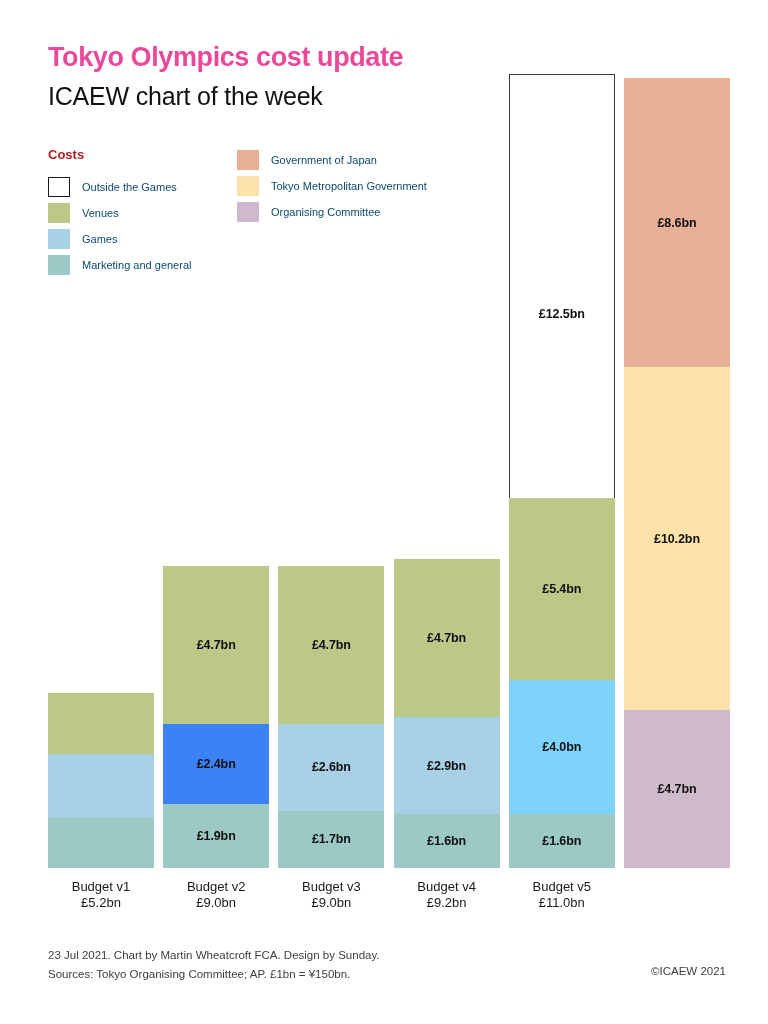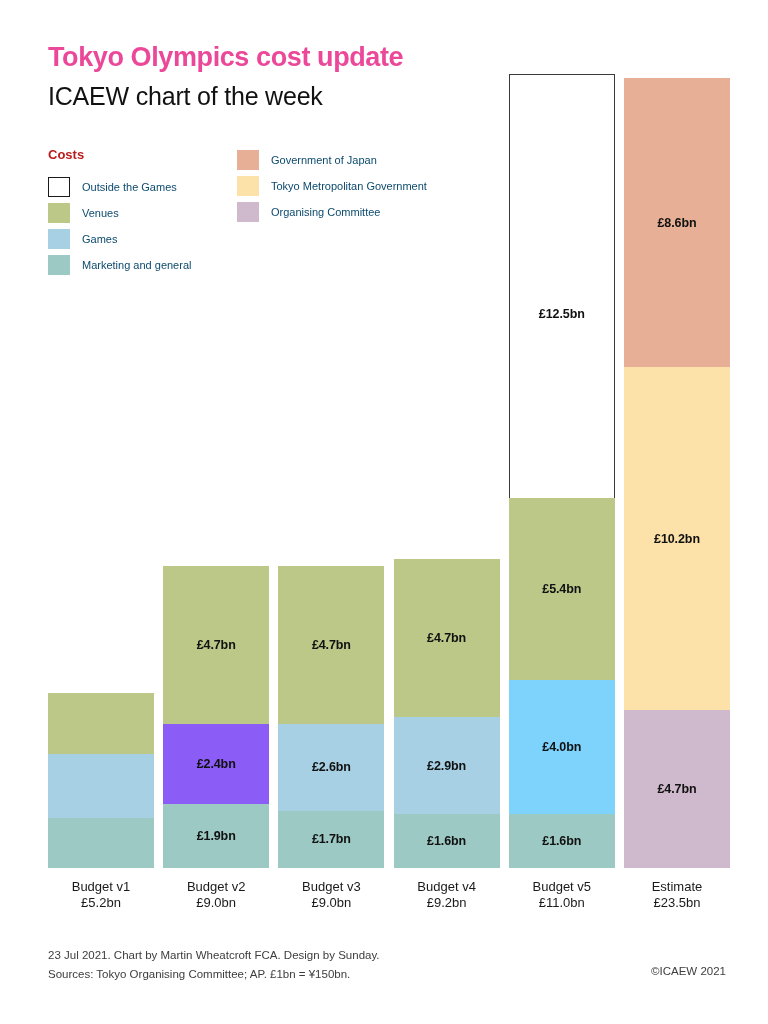--- a/index.html
+++ b/index.html
@@ -118,21 +118,21 @@
   <div class="plot" id="plot">
       <div class="bar-group" style="left: 48px; width: 106px; bottom: 156px; height: 174.72px;">
         <div class="seg" style="top: 0px; height: 60.48px; background: rgb(188, 200, 136);"></div>
         <div class="seg" style="top: 60.48px; height: 63.84px; background: rgb(167, 208, 228);"></div>
         <div class="seg" style="top: 124.32px; height: 50.4px; background: rgb(156, 201, 196);"></div>
       </div>
       <div class="bar-group" style="left: 163.2px; width: 106px; bottom: 156px; height: 302.4px;">
         <div class="seg" style="top: 0px; height: 157.92px; background: rgb(188, 200, 136);">
           <span class="seg-label">£4.7bn</span>
         </div>
-        <div class="seg" style="top: 157.92px; height: 80.64px; background: #8b5cf6;">
+        <div class="seg" style="top: 157.92px; height: 80.64px; background: #3b82f6;">
           <span class="seg-label">£2.4bn</span>
         </div>
         <div class="seg" style="top: 238.56px; height: 63.84px; background: rgb(156, 201, 196);">
           <span class="seg-label">£1.9bn</span>
         </div>
       </div>
       <div class="bar-group" style="left: 278.4px; width: 106px; bottom: 156px; height: 302.4px;">
         <div class="seg" style="top: 0px; height: 157.92px; background: rgb(188, 200, 136);">
           <span class="seg-label">£4.7bn</span>
         </div>
@@ -200,17 +200,13 @@
       <span class="val">£9.0bn</span>
     </div>
     <div class="xlabel" style="left: 393.6px; width: 106px;">
       <span class="nm">Budget v4</span>
       <span class="val">£9.2bn</span>
     </div>
     <div class="xlabel" style="left: 508.8px; width: 106px;">
       <span class="nm">Budget v5</span>
       <span class="val">£11.0bn</span>
     </div>
-    <div class="xlabel" style="left: 624px; width: 106px;">
-      <span class="nm">Estimate</span>
-      <span class="val">£23.5bn</span>
-    </div>
   </div>
 
 </body></html>

